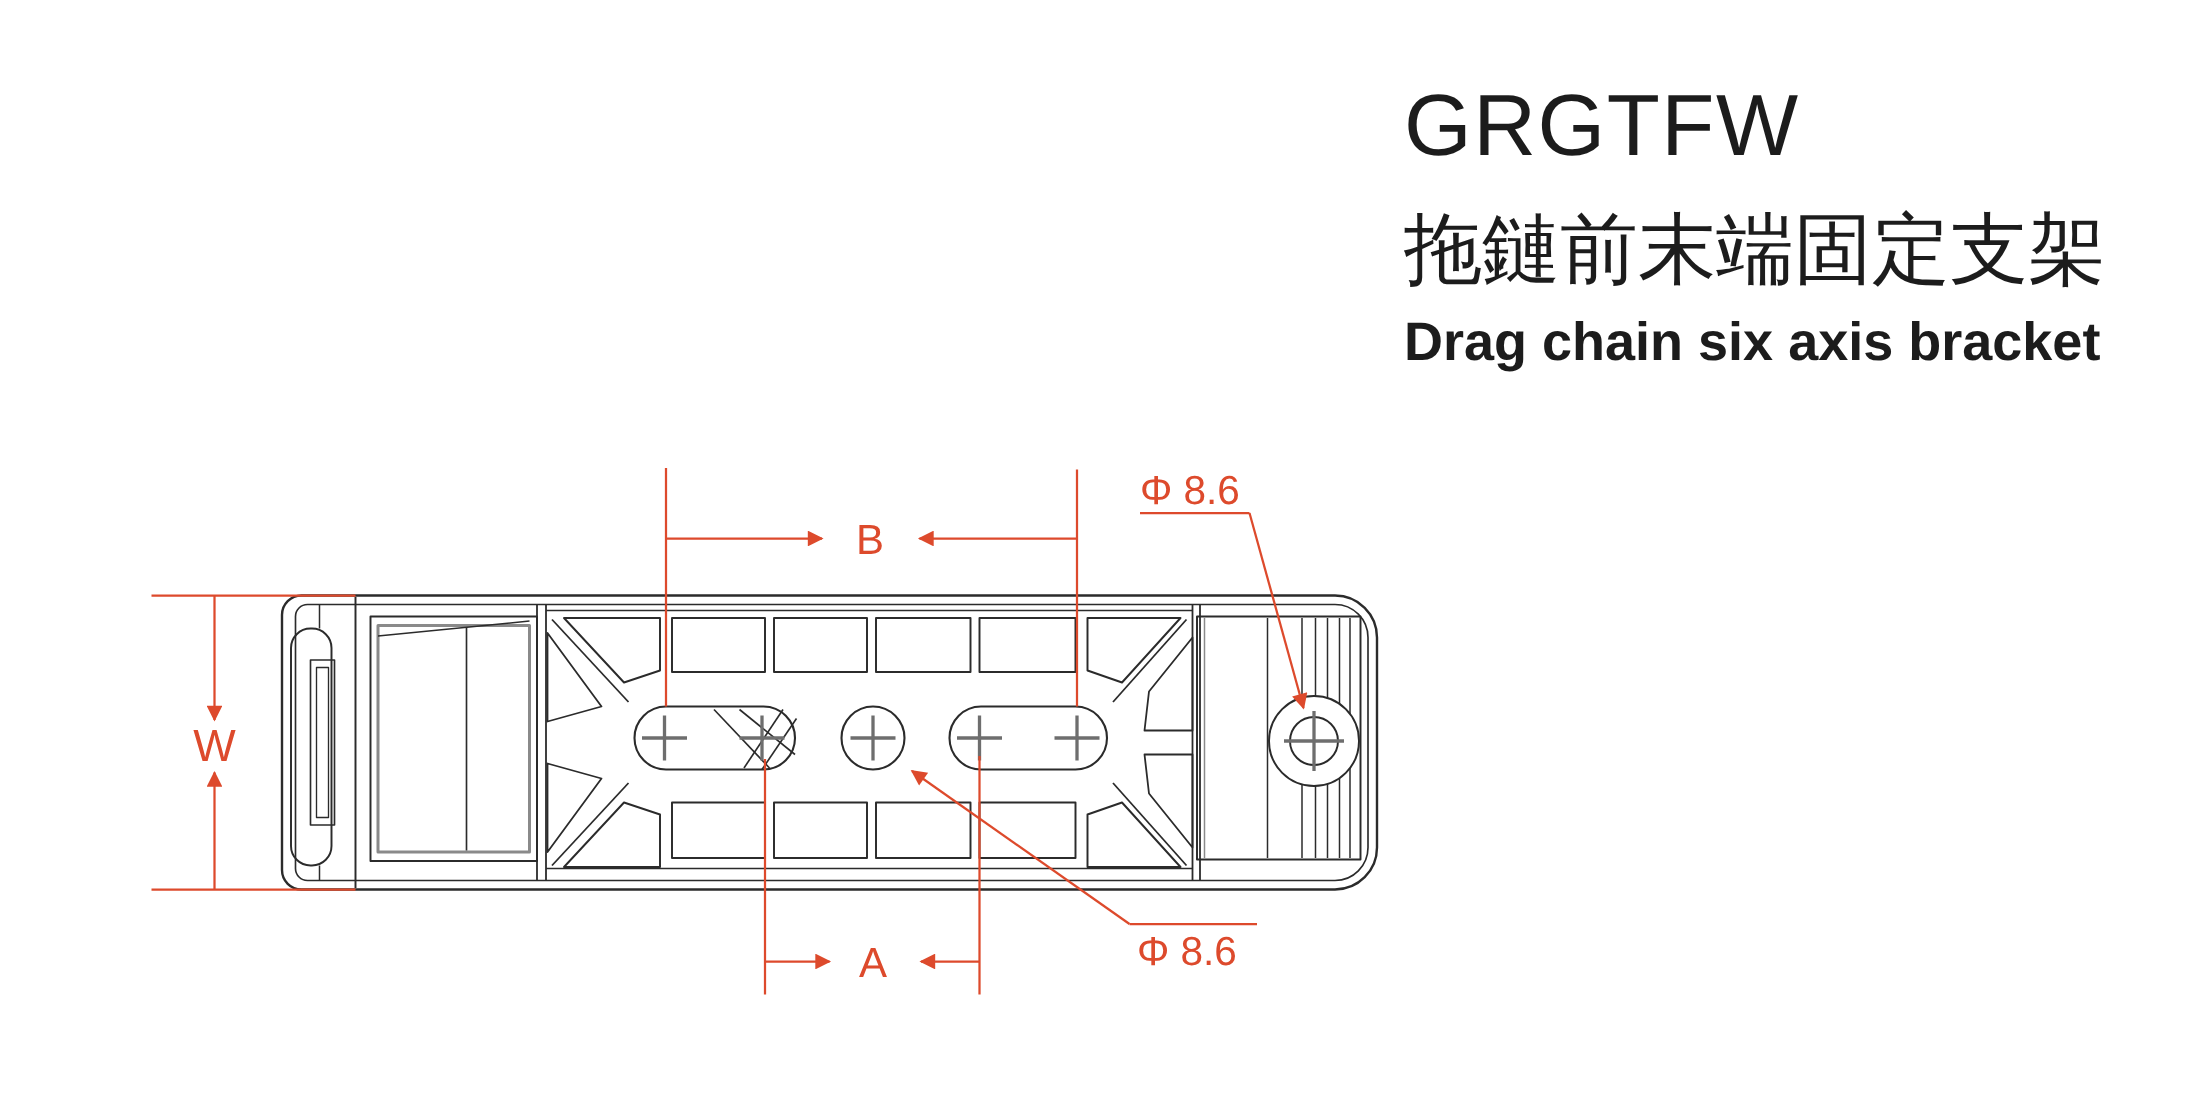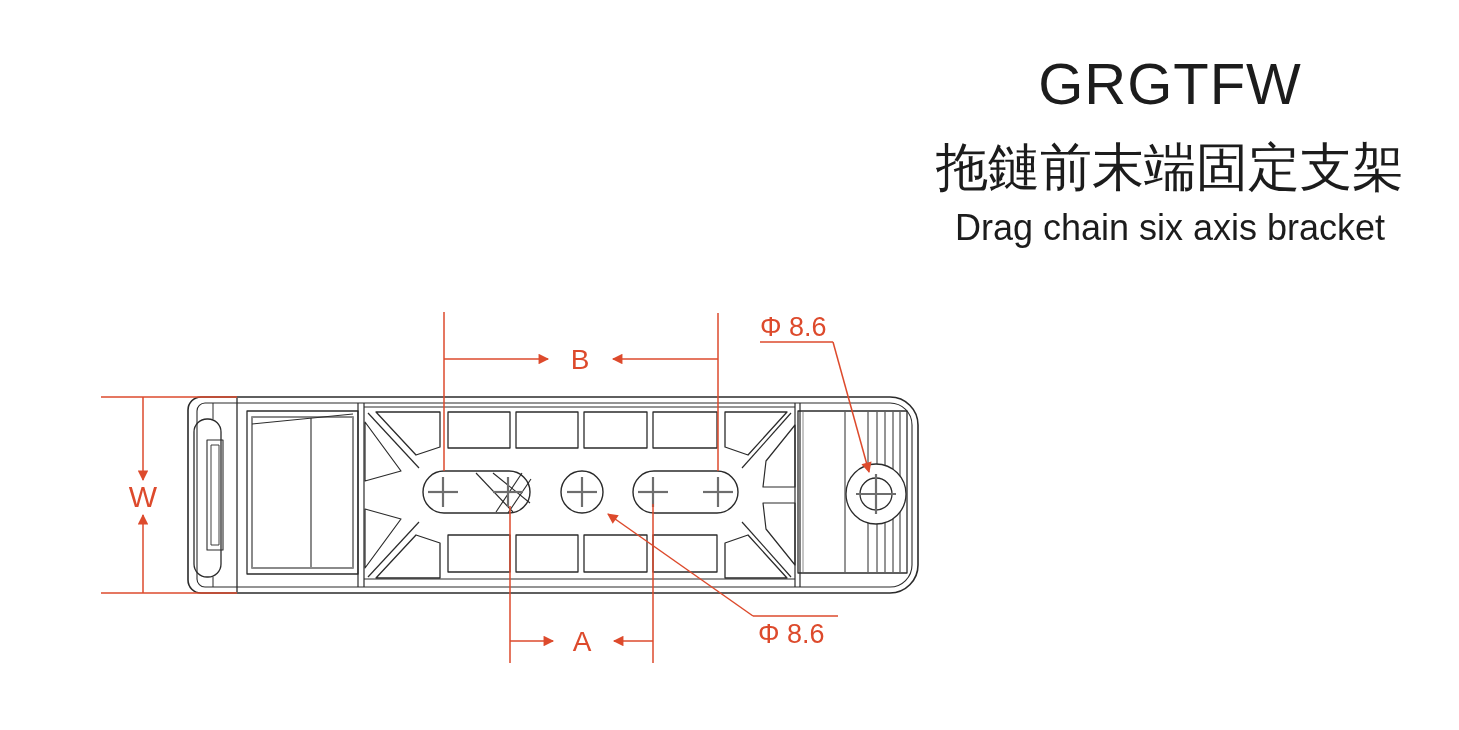--- a/index.html
+++ b/index.html
@@ -1,21 +1,21 @@
 <!DOCTYPE html>
 <html><head>
 <meta charset="utf-8">
 <style>
   html,body{margin:0;padding:0;background:#ffffff;}
   #page{position:relative;width:1459px;height:730px;background:#fff;overflow:hidden;
         font-family:"Liberation Sans", sans-serif;}
-  #title-block{position:absolute;top:54px;right:55px;text-align:center;color:#1c1c1c;}
+  #title-block{position:absolute;top:54px;right:55px;text-align:left;color:#1c1c1c;}
   #title-block .code{font-size:58px;line-height:1.05;font-weight:400;letter-spacing:1px;}
   #title-block .zh{font-size:52px;line-height:1.1;margin-top:24px;font-weight:400;}
-  #title-block .en{font-size:36px;line-height:1.1;margin-top:12px;font-weight:400;}
+  #title-block .en{font-size:36px;line-height:1.1;margin-top:12px;font-weight:700;}
   svg{position:absolute;top:0;left:0;}
   .blk{stroke:#2b2b2b;fill:none;}
   .gry{stroke:#8a8a8a;fill:none;}
   .red{stroke:#dd4a2c;fill:none;stroke-width:1.5;}
   .dim-label{font-family:"Liberation Sans", sans-serif;fill:#dd4a2c;stroke:none;}
 </style>
 </head>
 <body>
 
 <div id="page">

